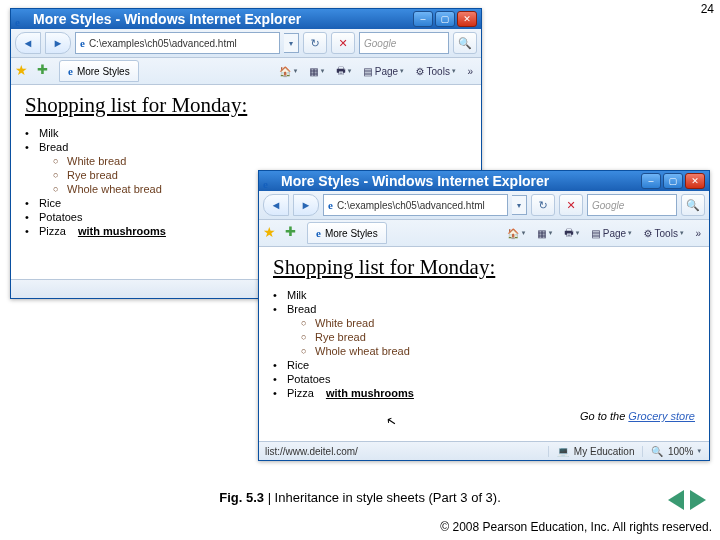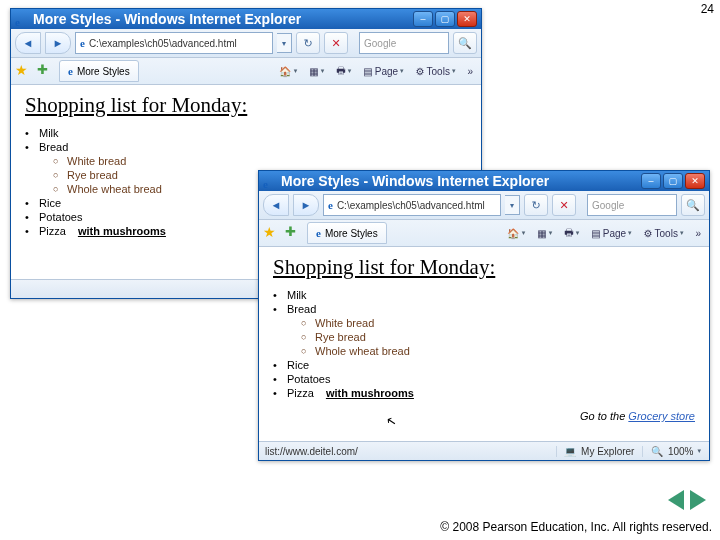--- a/index.html
+++ b/index.html
@@ -14,21 +14,21 @@
   .win-btns { display:flex; gap:2px; }
   .win-btn { width:18px; height:14px; background:linear-gradient(#6fb5f7,#2d7fd4); border:1px solid #1c4f8f; border-radius:3px; display:flex; align-items:center; justify-content:center; color:#fff; font-size:9px; font-family: "Segoe UI", sans-serif; cursor:default; }
   .win-btn.close { background:linear-gradient(#f07c6a,#d13014); border-color:#8c1e0c; }
   .navrow { height:28px; background:linear-gradient(#eef4fb,#dbe8f6); display:flex; align-items:center; padding:0 4px; gap:4px; border-bottom:1px solid #b8c8db; }
   .navbtn { width:24px; height:20px; border:1px solid #b6c9df; border-radius:10px; background:linear-gradient(#f7fbff,#dbeafd); display:flex; align-items:center; justify-content:center; color:#2866b4; font-size:11px; cursor:default;}
   .navbtn.fwd { border-top-left-radius:0; border-bottom-left-radius:0;}
   .navbtn.back { border-top-right-radius:0; border-bottom-right-radius:0;}
   .addr { flex:1; height:18px; border:1px solid #8faccd; background:#fff; font-size:10px; padding:1px 4px; color:#333; display:flex; align-items:center; }
   .dropbtn { width:14px; height:18px; border:1px solid #8faccd; border-left:0; background:#f2f7fc; display:flex; align-items:center; justify-content:center; color:#436b9a; font-size:8px; cursor:default;}
   .iconbtn { width:22px; height:20px; border:1px solid #b6c9df; border-radius:3px; background:linear-gradient(#fdfefe,#e6eff9); display:flex; align-items:center; justify-content:center; font-size:11px; color:#3f6697; cursor:default;}
-  .searchbox { width:80px; height:18px; border:1px solid #8faccd; background:#fff; font-size:10px; padding:1px 4px; color:#999; display:flex; align-items:center;margin-left:7px;}
+  .searchbox { width:80px; height:18px; border:1px solid #8faccd; background:#fff; font-size:10px; padding:1px 4px; color:#999; font-style:italic; display:flex; align-items:center;}
   .tabrow { height:26px; background:linear-gradient(#eef4fb,#e2edf8); display:flex; align-items:center; padding:0 4px; gap:4px; border-bottom:1px solid #b8c8db; }
   .favstar { width:18px; height:18px; color:#f0b400; font-size:14px; cursor:default;}
   .plusfav { width:18px; height:18px; color:#46a046; font-size:13px; cursor:default;}
   .tab { height:20px; border:1px solid #b6c9df; border-radius:3px 3px 0 0; background:linear-gradient(#fff,#ecf3fb); font-size:10px; padding:0 8px; display:flex; align-items:center; gap:4px; cursor:default;}
   .spacer { flex:1; }
   .toolsgroup { display:flex; gap:4px; align-items:center; font-size:10px; color:#335; }
   .toolitem { padding:0 4px; display:flex; align-items:center; gap:2px; cursor:default;}
   .tri { font-size:7px; color:#567;}
   .content { padding:8px 14px; background:#fff; color:#000; }
   .h { font-family: Georgia, "Times New Roman", serif; font-weight:normal; font-size:21px; text-decoration:underline; margin:0 0 8px; }
@@ -217,25 +217,28 @@
             <span class="em">with mushrooms</span>
           </li>
       </ul>
       <p class="goto" style="position:relative">
         <span>Go to the </span><a style="text-decoration:underline">Grocery store</a>
         <span class="cursor" style="left:112px; top:4px;">↖</span>
       </p>
     </div>
     <div class="statusbar">
       <div class="status-left">list://www.deitel.com/</div>
-      <div class="status-seg">💻 <span>My Explorer</span></div>
+      <div class="status-seg">💻 <span>My Education</span></div>
       <div class="status-seg">🔍 <span>100%</span> <span class="tri">▾</span></div>
     </div>
   </div>
 
+  <div class="figcap" style="top:490px;">
+    <b>Fig. 5.3 </b><span>| Inheritance in style sheets (Part 3 of 3).</span>
+  </div>
 
   <div class="navarrows">
     <div class="arrowbtn prev"></div>
     <div class="arrowbtn next"></div>
   </div>
 
   <div class="copyright">© 2008 Pearson Education, Inc.  All rights reserved.</div>
 </div>
 
 </body></html>

